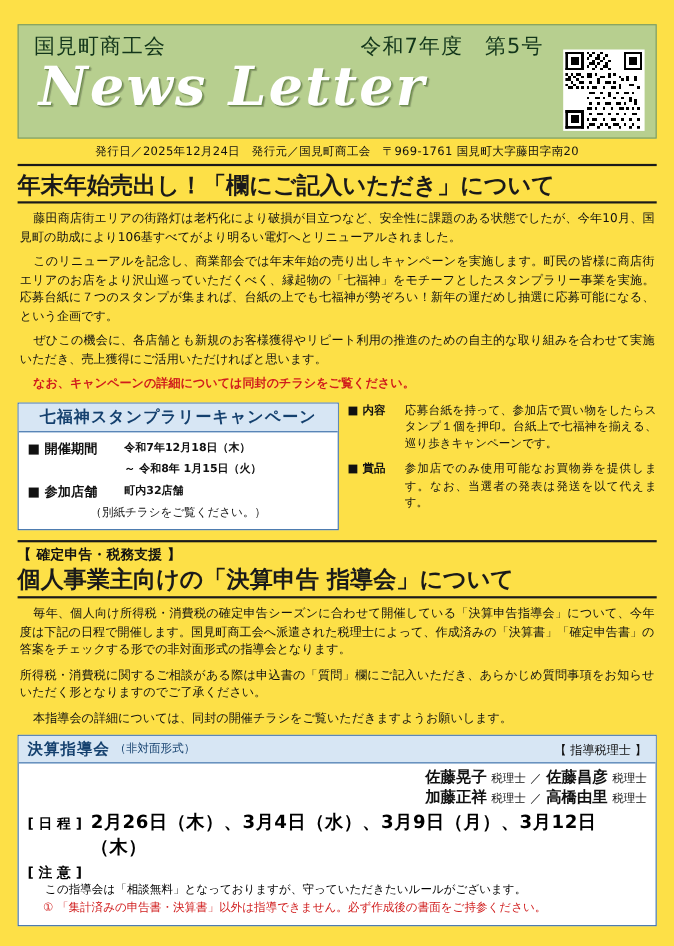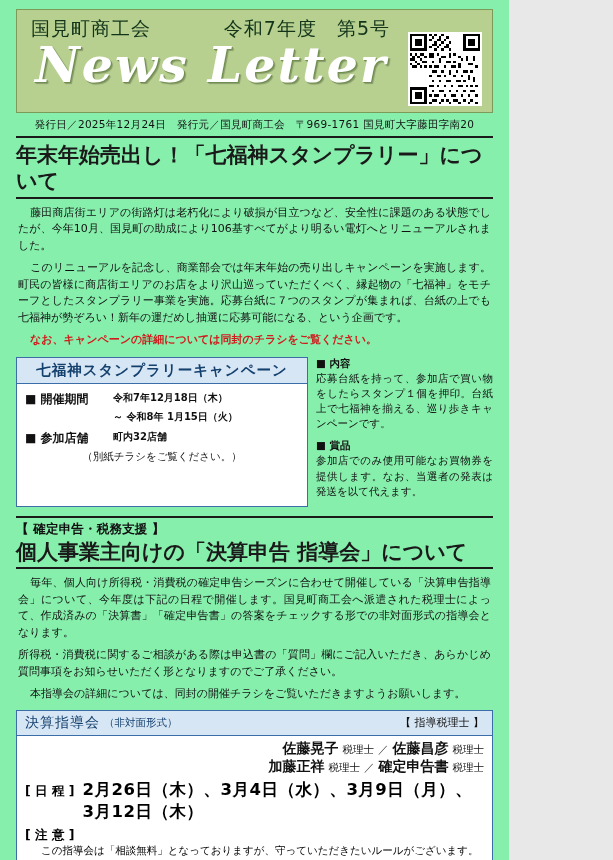--- a/index.html
+++ b/index.html
@@ -4,24 +4,24 @@
 <style>
   html,body{margin:0;padding:0;}
   body{
     width:613px;height:860px;
     background:#e8e8e8;
     font-family:"DejaVu Sans","Liberation Sans",sans-serif;
     -webkit-font-smoothing:antialiased;
   }
   .page{
     position:relative;
-    width:509px;height:860px;
-    background:#86efac;
+    width:613px;height:860px;
+    background:#fde047;
     box-sizing:border-box;
-    padding:9px 16px 8px 16px;
+    padding:22px 16px 8px 16px;
     overflow:hidden;
   }
 
   
   .header{
     position:relative;
     background:#b7cf8f;
     border:1px solid #7c9b5a;
     height:104px;
     box-sizing:border-box;
@@ -109,21 +109,21 @@
   .crow{display:flex;font-size:12px;color:#111;margin-bottom:2px;}
   .crow .lbl{width:88px;font-weight:bold;white-space:nowrap;}
   .crow .val{font-weight:bold;}
   .big{font-size:10px;}
   .note-small{font-size:10.5px;color:#111;text-align:center;margin-top:3px;}
 
   .camp-right{
     flex:1;
     font-size:10.5px;color:#111;
   }
-  .rrow{display:flex;margin-bottom:8px;flex-direction:column;}
+  .rrow{display:flex;margin-bottom:8px;}
   .rrow .rlbl{width:52px;font-weight:bold;white-space:nowrap;}
   .rrow .rtxt{flex:1;line-height:1.45;text-align:justify;}
 
   
   .sec2-head{
     margin-top:9px;
     border-top:2px solid #1a1a1a;
     padding-top:3px;
   }
 
@@ -132,21 +132,21 @@
     margin-top:7px;
     border:1.5px solid #3b6ea8;
     background:#ffffff;
   }
   .guide-head{
     display:flex;align-items:center;
     background:#d7e6f4;border-bottom:1px solid #3b6ea8;
     padding:3px 8px;
   }
   .guide-head .g-title{
-    font-size:14px;font-weight:normal;color:#14406e;letter-spacing:1px;
+    font-size:14px;font-weight:bold;color:#14406e;letter-spacing:1px;
   }
   .guide-head .g-sub{
     font-size:10.5px;color:#14406e;margin-left:4px;
   }
   .guide-head .g-right{
     margin-left:auto;font-size:11px;color:#111;
   }
   .guide-body{padding:4px 8px 7px 8px;}
   .tax-line{font-size:12.5px;color:#111;text-align:right;}
   .tax-line .nm{font-weight:bold;font-size:14px;}
@@ -298,29 +298,32 @@
             <rect x="24" y="28" width="1" height="1"></rect>
             <rect x="27" y="28" width="1" height="1"></rect>
         </g>
       </svg>
     </div>
   </div>
 
   <div class="pub-line">発行日／2025年12月24日　発行元／国見町商工会　〒969-1761 国見町大字藤田字南20</div>
 
   <div class="sec1-head">
-    <div class="sec-title">年末年始売出し！「七福神スタンプラリー」について</div>
+    <div class="sec-title">年末年始売出し！「欄にご記入いただき」について</div>
   </div>
   <div class="rule-under"></div>
 
   <p class="body-p">
     <span class="ind"></span><span>藤田商店街エリアの街路灯は老朽化により破損が目立つなど、安全性に課題のある状態でしたが、今年10月、国見町の助成により106基すべてがより明るい電灯へとリニューアルされました。</span>
   </p>
   <p class="body-p">
     <span class="ind"></span><span>このリニューアルを記念し、商業部会では年末年始の売り出しキャンペーンを実施します。町民の皆様に商店街エリアのお店をより沢山巡っていただくべく、縁起物の「七福神」をモチーフとしたスタンプラリー事業を実施。応募台紙に７つのスタンプが集まれば、台紙の上でも七福神が勢ぞろい！新年の運だめし抽選に応募可能になる、という企画です。</span>
+  </p>
+  <p class="body-p">
+    <span class="ind"></span><span>ぜひこの機会に、各店舗とも新規のお客様獲得やリピート利用の推進のための自主的な取り組みを合わせて実施いただき、売上獲得にご活用いただければと思います。</span>
   </p>
   <p class="body-p">
     <span class="ind"></span><span class="red">なお、キャンペーンの詳細については同封のチラシをご覧ください。</span>
   </p>
 
   <div class="camp">
     <div class="camp-left">
       <div class="camp-left-title">七福神スタンプラリーキャンペーン</div>
       <div class="camp-rows">
         <div class="crow">
@@ -379,21 +382,21 @@
         <span class="nm">佐藤晃子</span>
         <span class="sf">税理士</span>
         <span class="sf">／</span>
         <span class="nm">佐藤昌彦</span>
         <span class="sf">税理士</span>
       </div>
       <div class="tax-line">
         <span class="nm">加藤正祥</span>
         <span class="sf">税理士</span>
         <span class="sf">／</span>
-        <span class="nm">確定申告書</span>
+        <span class="nm">高橋由里</span>
         <span class="sf">税理士</span>
       </div>
 
       <div class="date-row">
         <span class="dl">[ 日 程 ]</span>
         <span class="dv">2月26日（木）、3月4日（水）、3月9日（月）、3月12日（木）</span>
       </div>
 
       <div class="caution-lbl">[ 注 意 ]</div>
       <div class="caution-note">この指導会は「相談無料」となっておりますが、守っていただきたいルールがございます。</div>

